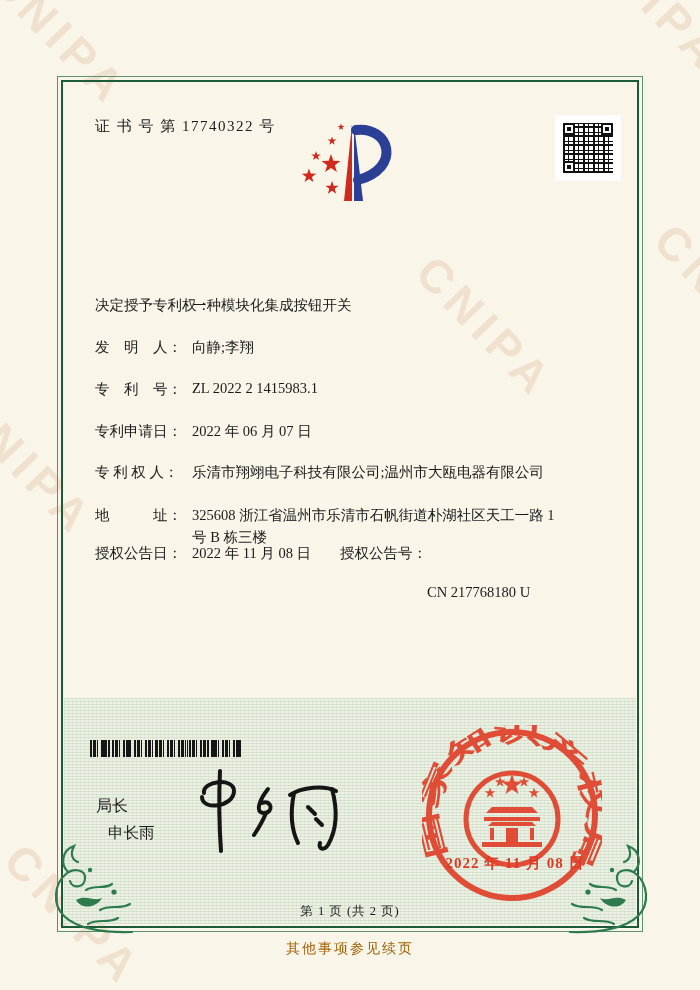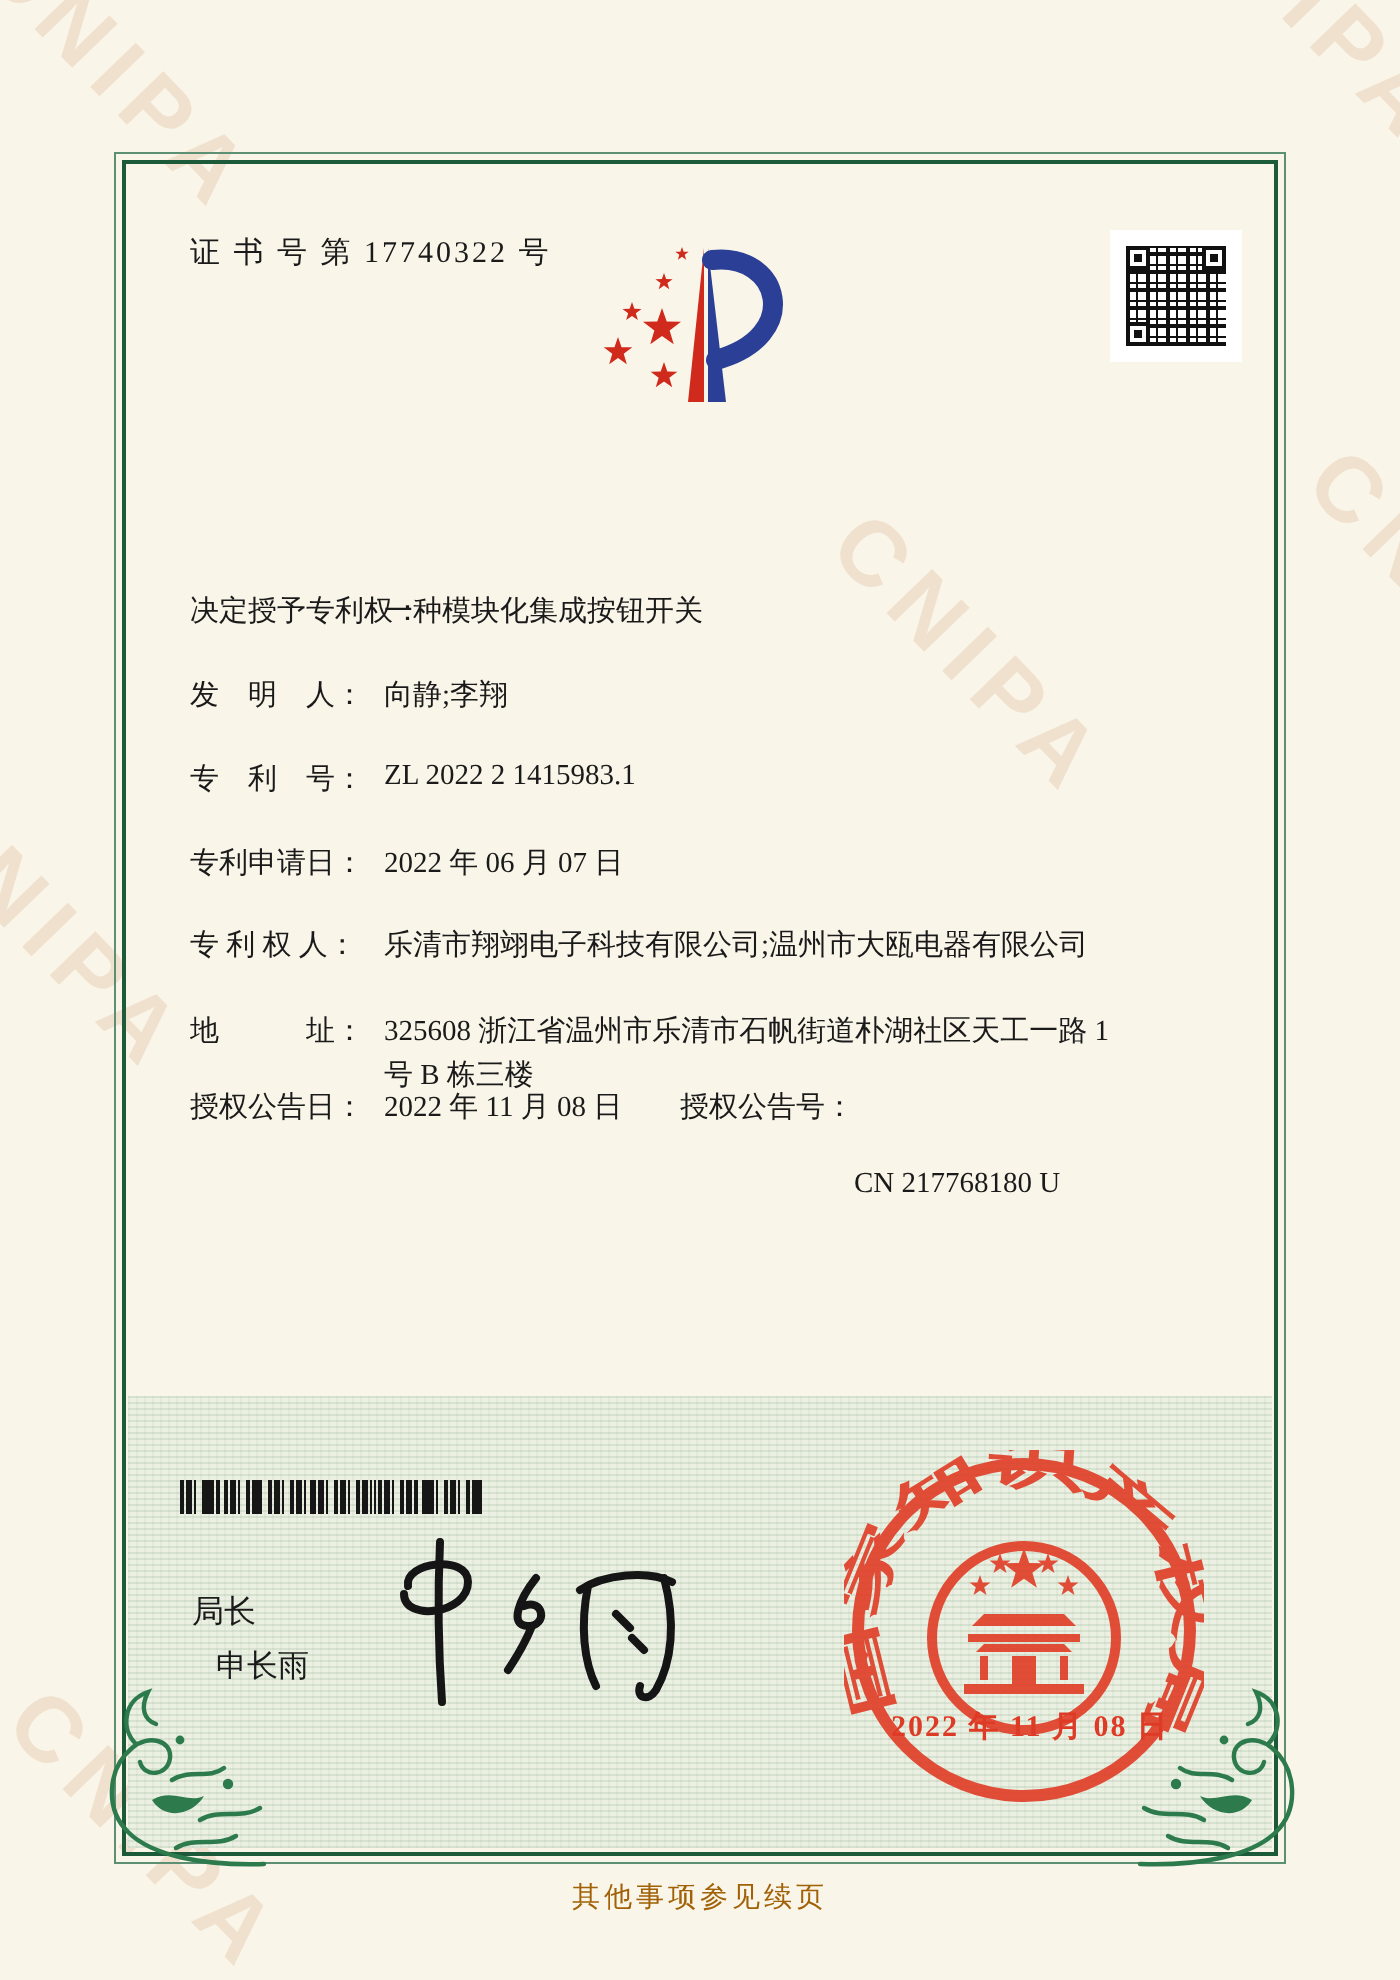--- a/index.html
+++ b/index.html
@@ -254,16 +254,17 @@
         <rect x="62" y="92" width="56" height="4"></rect>
         <polygon points="66,101 114,101 110,97 70,97"></polygon>
         <rect x="68" y="103" width="4" height="12"></rect>
         <rect x="84" y="103" width="12" height="14"></rect>
         <rect x="108" y="103" width="4" height="12"></rect>
         <rect x="60" y="117" width="60" height="5"></rect>
       </g>
     </svg>
     <div class="seal-date">2022 年 11 月 08 日</div>
 
+    <div class="page-info">第 1 页 (共 2 页)</div>
     <div class="cont-note">其他事项参见续页</div>
 
   </div>
 </div>
 
 </body></html>

